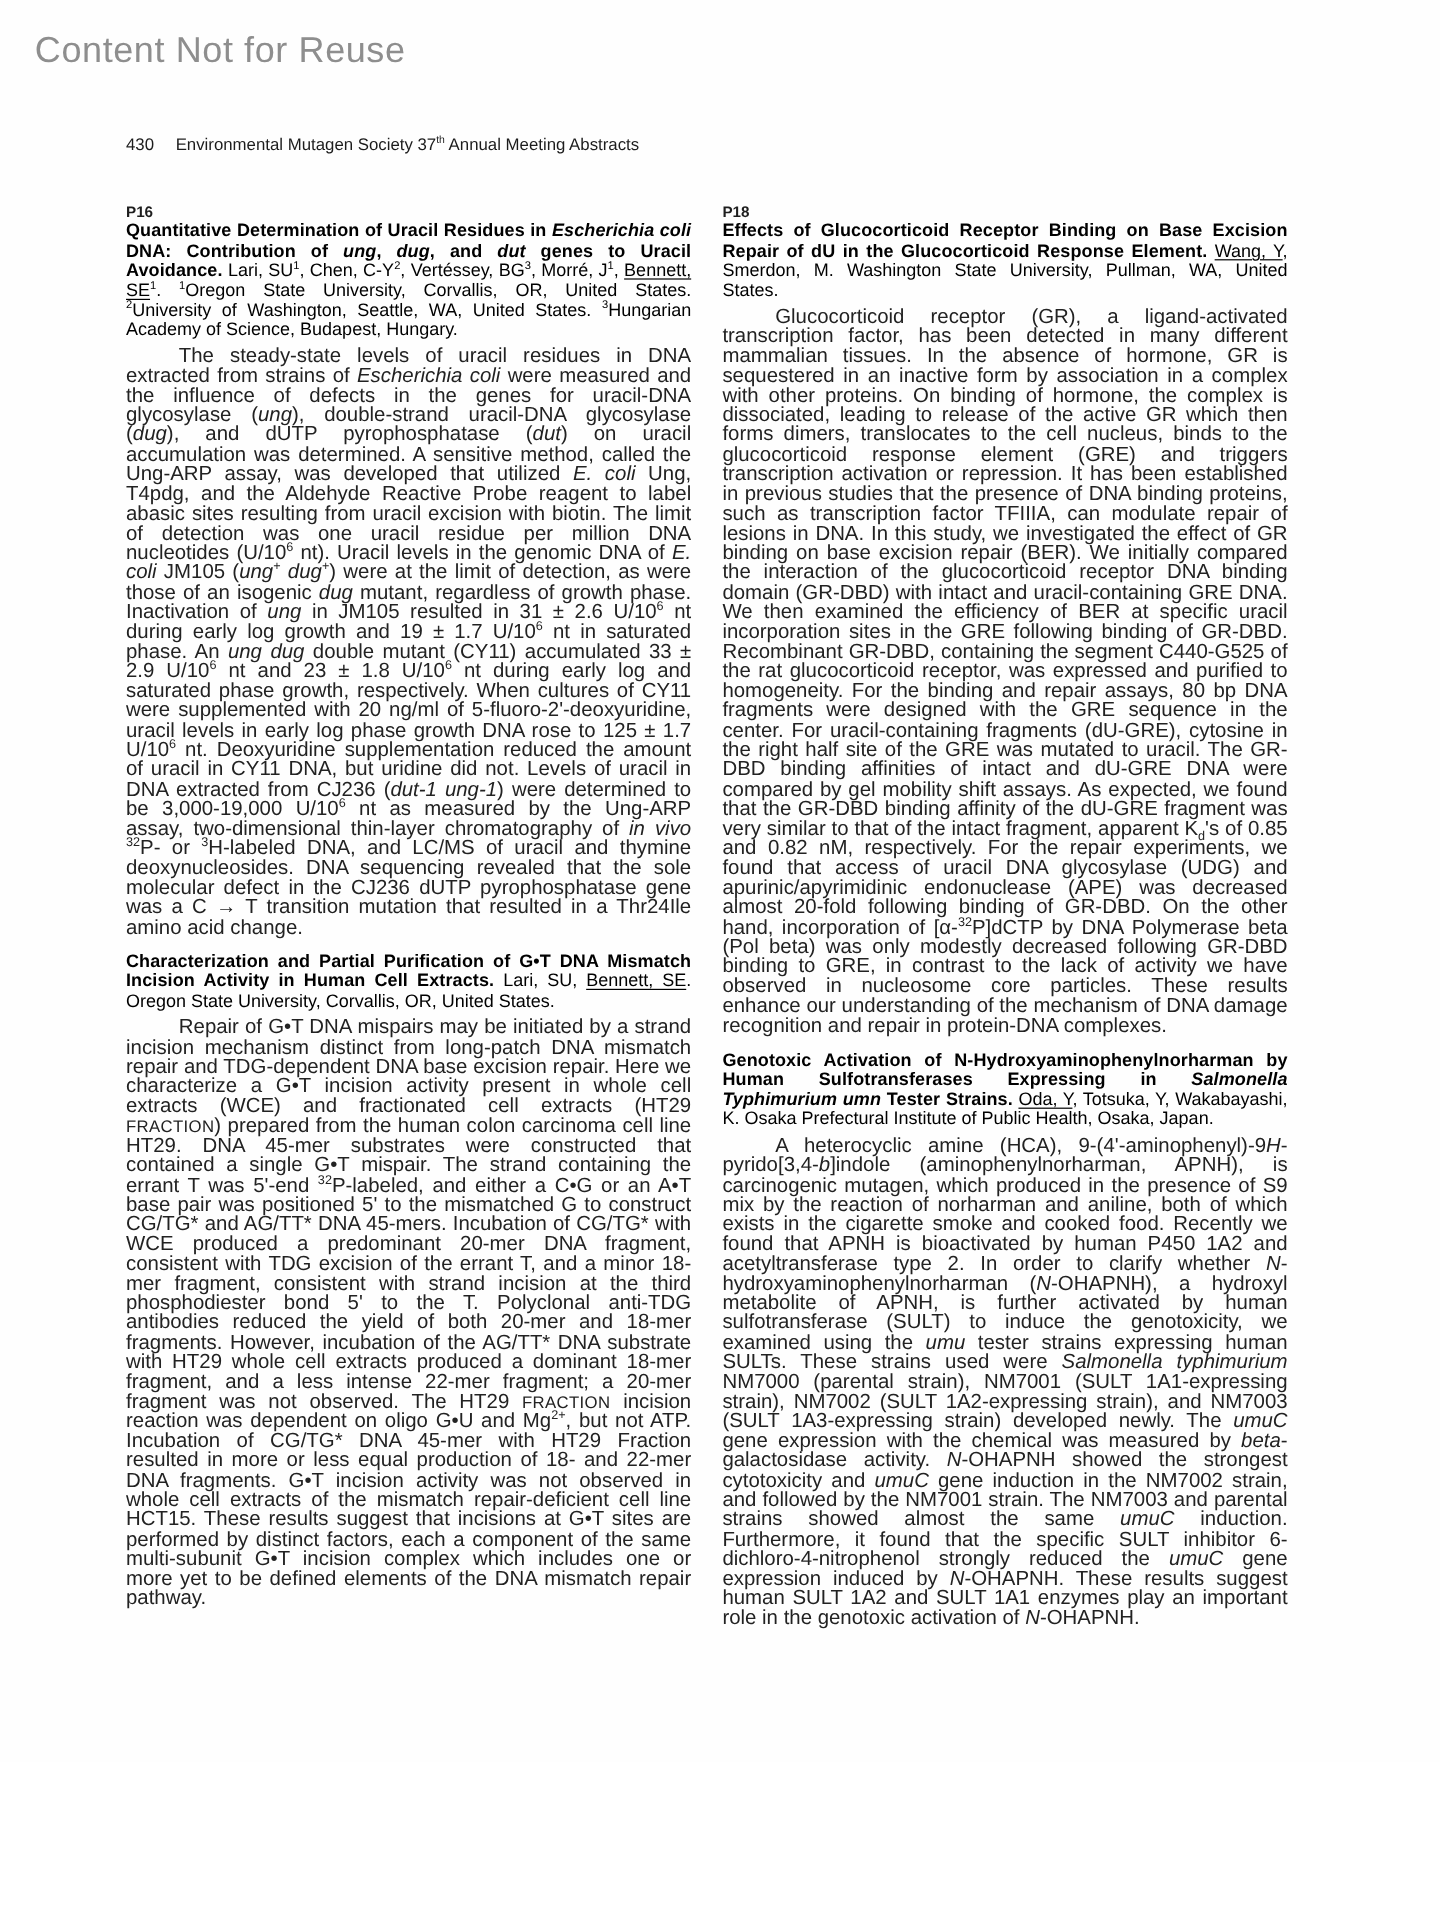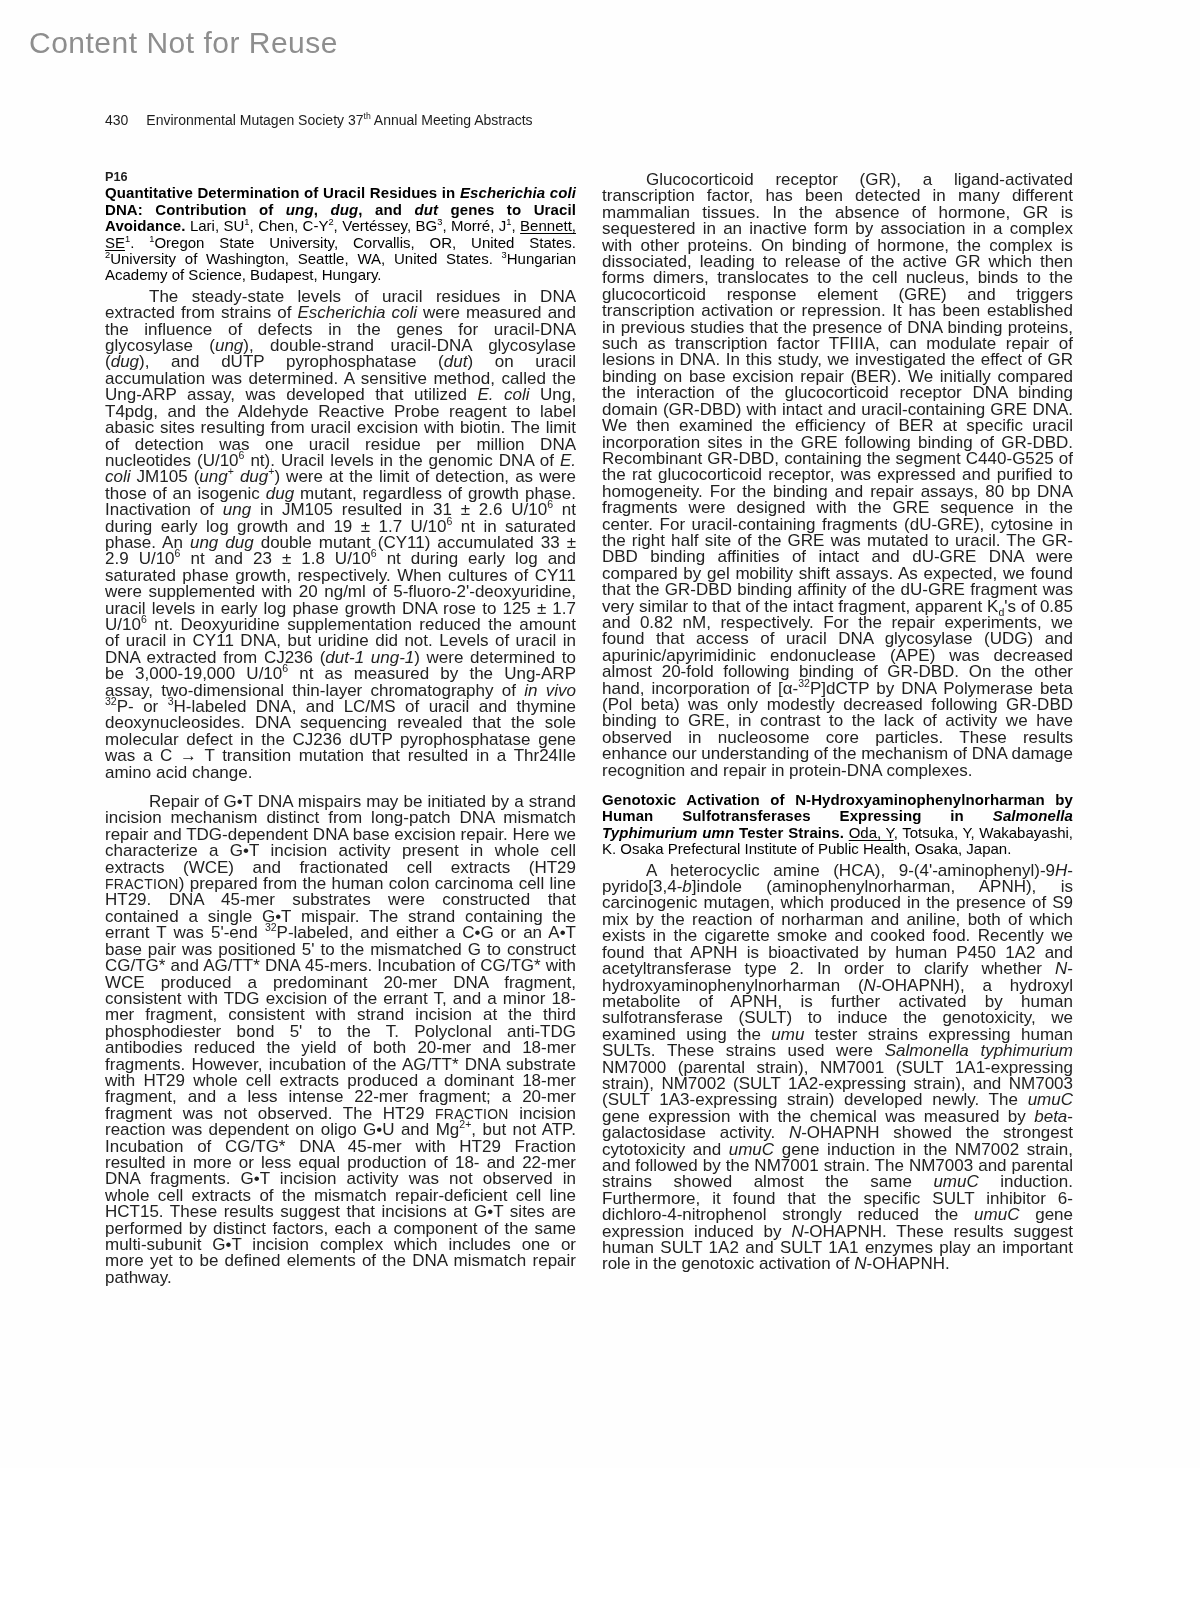--- a/index.html
+++ b/index.html
@@ -73,28 +73,31 @@
 
     <div class="col">
 
       <section class="abstract">
         <div class="ab-label">P16</div>
         <div class="ab-heading"><b>Quantitative Determination of Uracil Residues in <i>Escherichia coli</i> DNA: Contribution of <i>ung</i>, <i>dug</i>, and <i>dut</i> genes to Uracil Avoidance.</b> Lari, SU<sup>1</sup>, Chen, C-Y<sup>2</sup>, Vertéssey, BG<sup>3</sup>, Morré, J<sup>1</sup>, <u>Bennett, SE</u><sup>1</sup>. <sup>1</sup>Oregon State University, Corvallis, OR, United States. <sup>2</sup>University of Washington, Seattle, WA, United States. <sup>3</sup>Hungarian Academy of Science, Budapest, Hungary.</div>
         <p class="ab-body">The steady-state levels of uracil residues in DNA extracted from strains of <i>Escherichia coli</i> were measured and the influence of defects in the genes for uracil-DNA glycosylase (<i>ung</i>), double-strand uracil-DNA glycosylase (<i>dug</i>), and dUTP pyrophosphatase (<i>dut</i>) on uracil accumulation was determined. A sensitive method, called the Ung-ARP assay, was developed that utilized <i>E. coli</i> Ung, T4pdg, and the Aldehyde Reactive Probe reagent to label abasic sites resulting from uracil excision with biotin. The limit of detection was one uracil residue per million DNA nucleotides (U/10<sup>6</sup> nt). Uracil levels in the genomic DNA of <i>E. coli</i> JM105 (<i>ung</i><sup>+</sup> <i>dug</i><sup>+</sup>) were at the limit of detection, as were those of an isogenic <i>dug</i> mutant, regardless of growth phase. Inactivation of <i>ung</i> in JM105 resulted in 31 ± 2.6 U/10<sup>6</sup> nt during early log growth and 19 ± 1.7 U/10<sup>6</sup> nt in saturated phase. An <i>ung dug</i> double mutant (CY11) accumulated 33 ± 2.9 U/10<sup>6</sup> nt and 23 ± 1.8 U/10<sup>6</sup> nt during early log and saturated phase growth, respectively. When cultures of CY11 were supplemented with 20 ng/ml of 5-fluoro-2'-deoxyuridine, uracil levels in early log phase growth DNA rose to 125 ± 1.7 U/10<sup>6</sup> nt. Deoxyuridine supplementation reduced the amount of uracil in CY11 DNA, but uridine did not. Levels of uracil in DNA extracted from CJ236 (<i>dut-1 ung-1</i>) were determined to be 3,000-19,000 U/10<sup>6</sup> nt as measured by the Ung-ARP assay, two-dimensional thin-layer chromatography of <i>in vivo</i> <sup>32</sup>P- or <sup>3</sup>H-labeled DNA, and LC/MS of uracil and thymine deoxynucleosides. DNA sequencing revealed that the sole molecular defect in the CJ236 dUTP pyrophosphatase gene was a C → T transition mutation that resulted in a Thr24Ile amino acid change.</p>
       </section>
 
       <section class="abstract">
+        <div class="ab-heading"><b>Characterization and Partial Purification of G•T DNA Mismatch Incision Activity in Human Cell Extracts.</b> Lari, SU, <u>Bennett, SE</u>. Oregon State University, Corvallis, OR, United States.</div>
         <p class="ab-body">Repair of G•T DNA mispairs may be initiated by a strand incision mechanism distinct from long-patch DNA mismatch repair and TDG-dependent DNA base excision repair. Here we characterize a G•T incision activity present in whole cell extracts (WCE) and fractionated cell extracts (HT29 <small>FRACTION</small>) prepared from the human colon carcinoma cell line HT29. DNA 45-mer substrates were constructed that contained a single G•T mispair. The strand containing the errant T was 5'-end <sup>32</sup>P-labeled, and either a C•G or an A•T base pair was positioned 5' to the mismatched G to construct CG/TG* and AG/TT* DNA 45-mers. Incubation of CG/TG* with WCE produced a predominant 20-mer DNA fragment, consistent with TDG excision of the errant T, and a minor 18-mer fragment, consistent with strand incision at the third phosphodiester bond 5' to the T. Polyclonal anti-TDG antibodies reduced the yield of both 20-mer and 18-mer fragments. However, incubation of the AG/TT* DNA substrate with HT29 whole cell extracts produced a dominant 18-mer fragment, and a less intense 22-mer fragment; a 20-mer fragment was not observed. The HT29 <small>FRACTION</small> incision reaction was dependent on oligo G•U and Mg<sup>2+</sup>, but not ATP. Incubation of CG/TG* DNA 45-mer with HT29 Fraction resulted in more or less equal production of 18- and 22-mer DNA fragments. G•T incision activity was not observed in whole cell extracts of the mismatch repair-deficient cell line HCT15. These results suggest that incisions at G•T sites are performed by distinct factors, each a component of the same multi-subunit G•T incision complex which includes one or more yet to be defined elements of the DNA mismatch repair pathway.</p>
       </section>
 
     </div>
 
     <div class="col">
 
       <section class="abstract">
+        <div class="ab-label">P18</div>
+        <div class="ab-heading"><b>Effects of Glucocorticoid Receptor Binding on Base Excision Repair of dU in the Glucocorticoid Response Element.</b> <u>Wang, Y</u>, Smerdon, M. Washington State University, Pullman, WA, United States.</div>
         <p class="ab-body">Glucocorticoid receptor (GR), a ligand-activated transcription factor, has been detected in many different mammalian tissues. In the absence of hormone, GR is sequestered in an inactive form by association in a complex with other proteins. On binding of hormone, the complex is dissociated, leading to release of the active GR which then forms dimers, translocates to the cell nucleus, binds to the glucocorticoid response element (GRE) and triggers transcription activation or repression. It has been established in previous studies that the presence of DNA binding proteins, such as transcription factor TFIIIA, can modulate repair of lesions in DNA. In this study, we investigated the effect of GR binding on base excision repair (BER). We initially compared the interaction of the glucocorticoid receptor DNA binding domain (GR-DBD) with intact and uracil-containing GRE DNA. We then examined the efficiency of BER at specific uracil incorporation sites in the GRE following binding of GR-DBD. Recombinant GR-DBD, containing the segment C440-G525 of the rat glucocorticoid receptor, was expressed and purified to homogeneity. For the binding and repair assays, 80 bp DNA fragments were designed with the GRE sequence in the center. For uracil-containing fragments (dU-GRE), cytosine in the right half site of the GRE was mutated to uracil. The GR-DBD binding affinities of intact and dU-GRE DNA were compared by gel mobility shift assays. As expected, we found that the GR-DBD binding affinity of the dU-GRE fragment was very similar to that of the intact fragment, apparent K<sub>d</sub>'s of 0.85 and 0.82 nM, respectively. For the repair experiments, we found that access of uracil DNA glycosylase (UDG) and apurinic/apyrimidinic endonuclease (APE) was decreased almost 20-fold following binding of GR-DBD. On the other hand, incorporation of [α-<sup>32</sup>P]dCTP by DNA Polymerase beta (Pol beta) was only modestly decreased following GR-DBD binding to GRE, in contrast to the lack of activity we have observed in nucleosome core particles. These results enhance our understanding of the mechanism of DNA damage recognition and repair in protein-DNA complexes.</p>
       </section>
 
       <section class="abstract">
         <div class="ab-heading"><b>Genotoxic Activation of N-Hydroxyaminophenylnorharman by Human Sulfotransferases Expressing in <i>Salmonella Typhimurium umn</i> Tester Strains.</b> <u>Oda, Y</u>, Totsuka, Y, Wakabayashi, K. Osaka Prefectural Institute of Public Health, Osaka, Japan.</div>
         <p class="ab-body">A heterocyclic amine (HCA), 9-(4'-aminophenyl)-9<i>H</i>-pyrido[3,4-<i>b</i>]indole (aminophenylnorharman, APNH), is carcinogenic mutagen, which produced in the presence of S9 mix by the reaction of norharman and aniline, both of which exists in the cigarette smoke and cooked food. Recently we found that APNH is bioactivated by human P450 1A2 and acetyltransferase type 2. In order to clarify whether <i>N</i>-hydroxyaminophenylnorharman (<i>N</i>-OHAPNH), a hydroxyl metabolite of APNH, is further activated by human sulfotransferase (SULT) to induce the genotoxicity, we examined using the <i>umu</i> tester strains expressing human SULTs. These strains used were <i>Salmonella typhimurium</i> NM7000 (parental strain), NM7001 (SULT 1A1-expressing strain), NM7002 (SULT 1A2-expressing strain), and NM7003 (SULT 1A3-expressing strain) developed newly. The <i>umuC</i> gene expression with the chemical was measured by <i>beta</i>-galactosidase activity. <i>N</i>-OHAPNH showed the strongest cytotoxicity and <i>umuC</i> gene induction in the NM7002 strain, and followed by the NM7001 strain. The NM7003 and parental strains showed almost the same <i>umuC</i> induction. Furthermore, it found that the specific SULT inhibitor 6-dichloro-4-nitrophenol strongly reduced the <i>umuC</i> gene expression induced by <i>N</i>-OHAPNH. These results suggest human SULT 1A2 and SULT 1A1 enzymes play an important role in the genotoxic activation of <i>N</i>-OHAPNH.</p>
       </section>
 
     </div>
 

